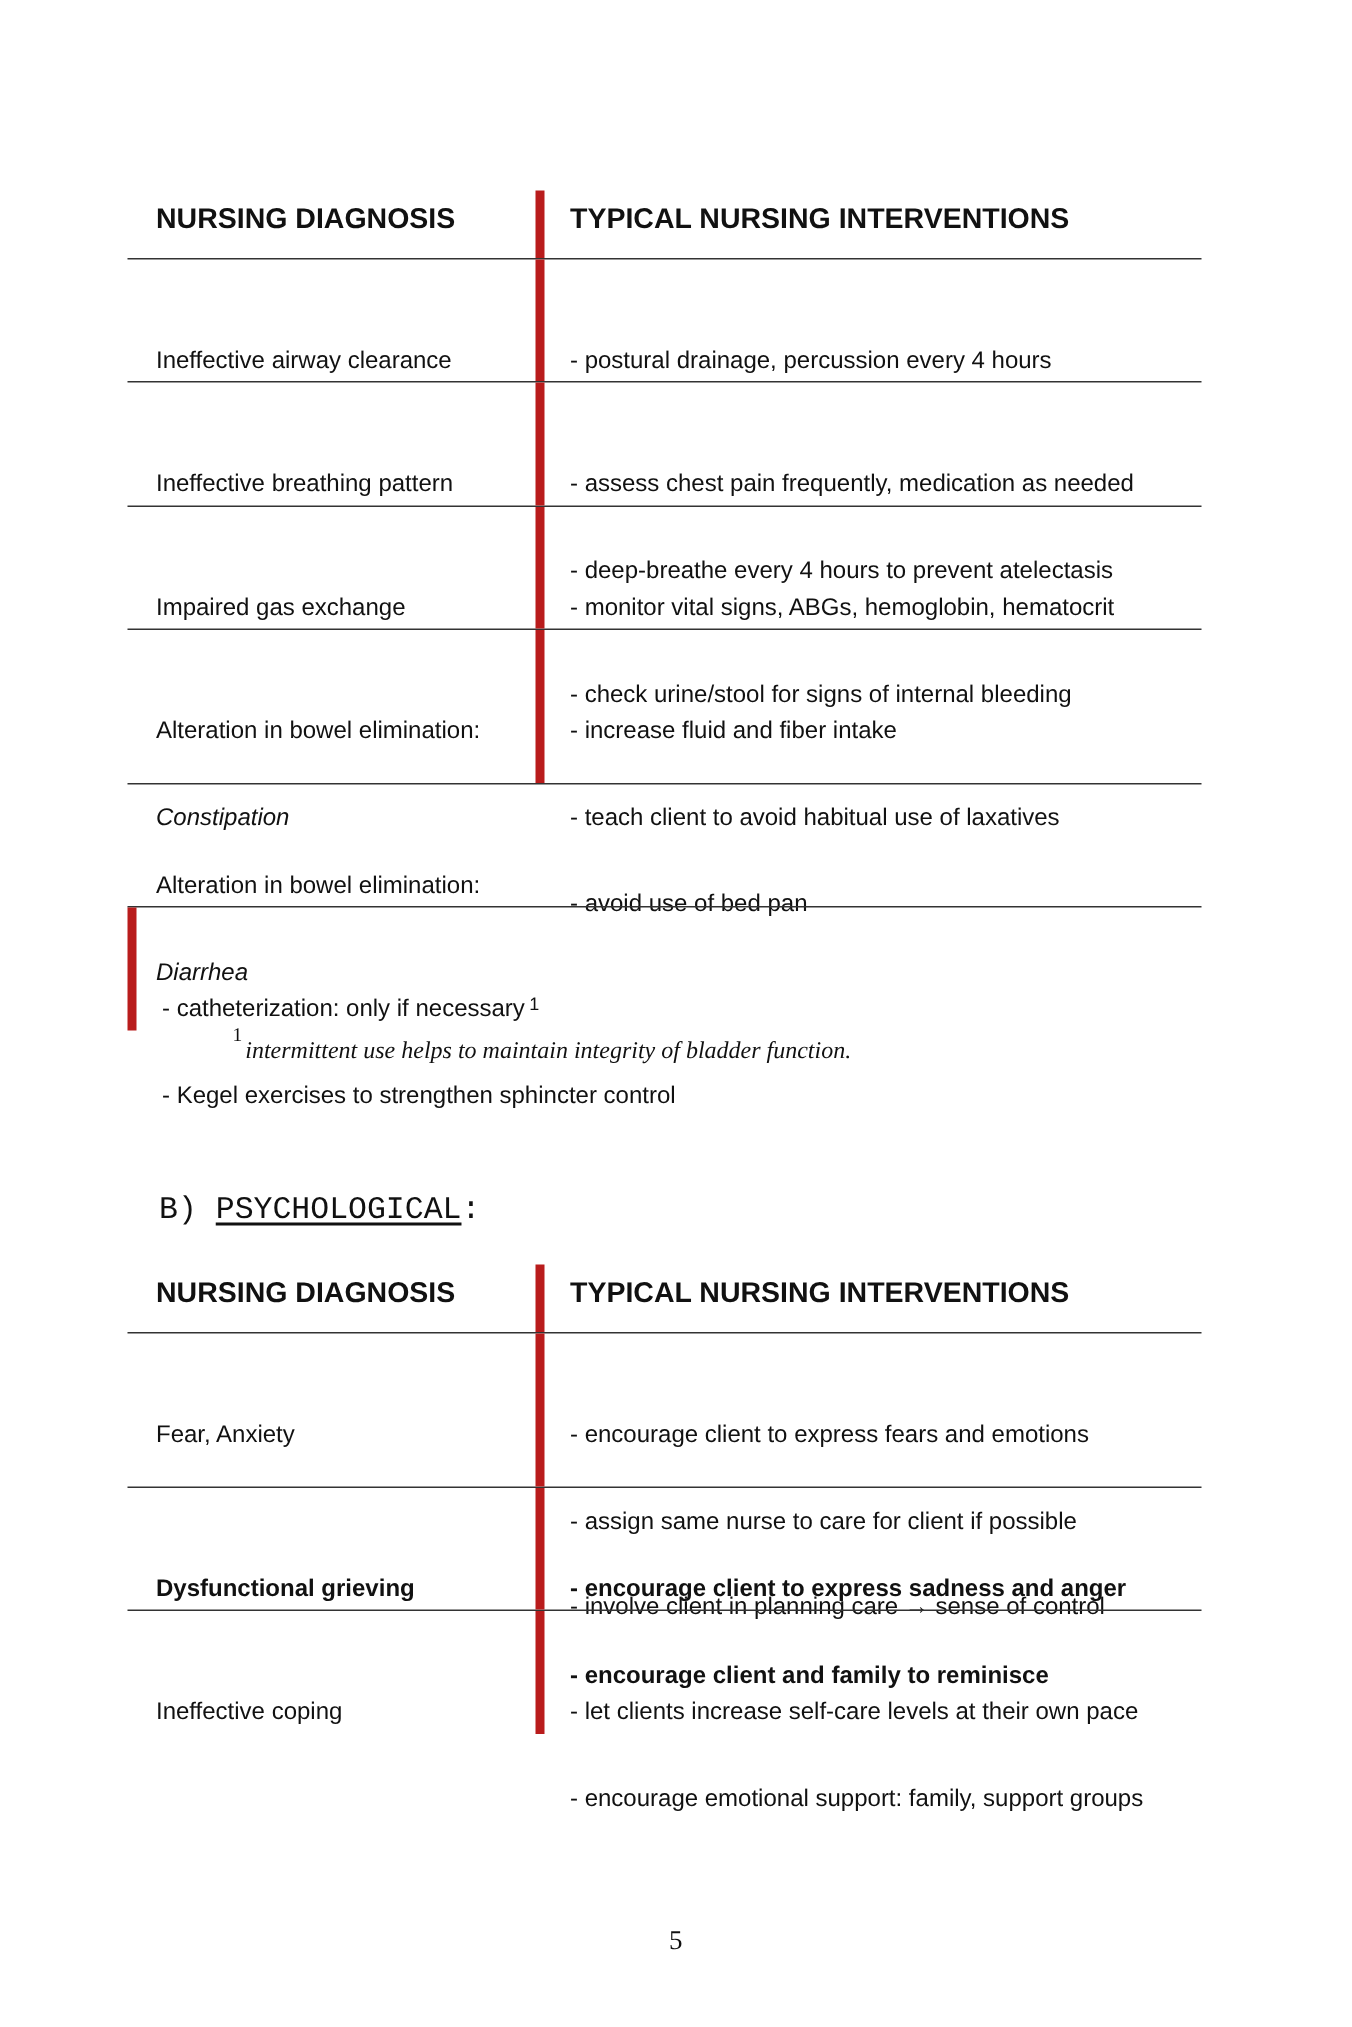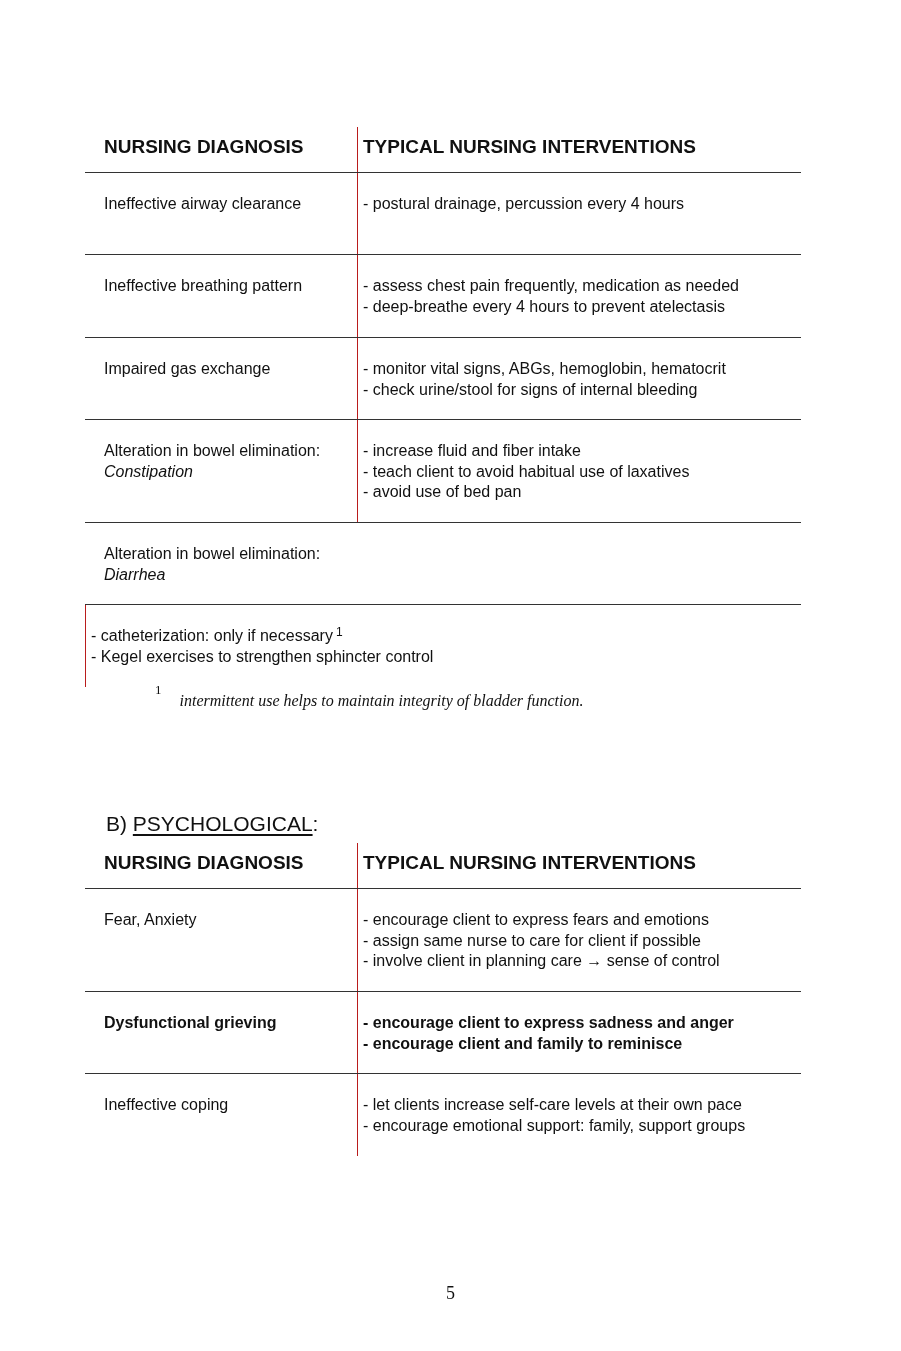--- a/index.html
+++ b/index.html
@@ -1,30 +1,30 @@
 <!DOCTYPE html>
 <html><head>
 <meta charset="utf-8">
 <style>
   html, body { margin: 0; padding: 0; background: #ffffff; }
   body { width: 901px; height: 1351px; position: relative; overflow: hidden; color: #111; }
   .tbl { position: absolute; left: 85px; width: 716px; }
   .row { position: relative; display: flex; box-sizing: border-box; }
   .row.bordered { border-bottom: 1px solid #333; }
   .cell-left { width: 272px; box-sizing: border-box; padding-left: 19px; font-family: "Liberation Sans", sans-serif; font-size: 16px; line-height: 20.5px; }
-  .cell-right { flex: 1; box-sizing: border-box; padding-left: 5px; border-left: 1px solid #b91c1c; font-family: "Liberation Sans", sans-serif; font-size: 16px; line-height: 20.5px; }
+  .cell-right { flex: 1; box-sizing: border-box; padding-left: 17px; border-left: 6px solid #b91c1c; font-family: "Liberation Sans", sans-serif; font-size: 16px; line-height: 20.5px; }
   .hdr .cell-left, .hdr .cell-right { font-weight: bold; font-size: 19px; padding-top: 10px; }
   .body-row .cell-left, .body-row .cell-right { padding-top: 21px; }
   .italic { font-style: italic; }
-  .line { display: block; white-space: nowrap; }
+  .line { display: block; white-space: nowrap; margin-top: 37px; }
   sup.fn { font-size: 12px; position: relative; top: -4px; vertical-align: top; margin-left: 3px; }
   .footnote { position: absolute; left: 155px; top: 684px; font-family: "Liberation Serif", serif; font-size: 16px; }
   .footnote .mark { font-size: 13px; vertical-align: top; position: relative; top: -2px; }
-  .footnote .text { font-style: italic; margin-left: 18px; position: relative; top: 8px; }
-  .section-title { position: absolute; left: 106px; top: 796px; font-family: Liberation Sans, sans-serif; font-size: 21px; margin-top: 16px; }
+  .footnote .text { font-style: italic; margin-left: 2px; position: relative; top: 8px; }
+  .section-title { position: absolute; left: 106px; top: 796px; font-family: Liberation Mono, monospace; font-size: 21px; }
   .section-title .u { text-decoration: underline; text-underline-offset: 3px; }
   .page-num { position: absolute; left: 0; width: 901px; top: 1283px; text-align: center; font-family: "Liberation Serif", serif; font-size: 18px; }
 </style>
 </head>
 <body>
 
 <div class="tbl" style="top:127px;">
   <div class="row bordered hdr" style="height:46px;">
     <div class="cell-left">NURSING DIAGNOSIS</div>
     <div class="cell-right">TYPICAL NURSING INTERVENTIONS</div>

